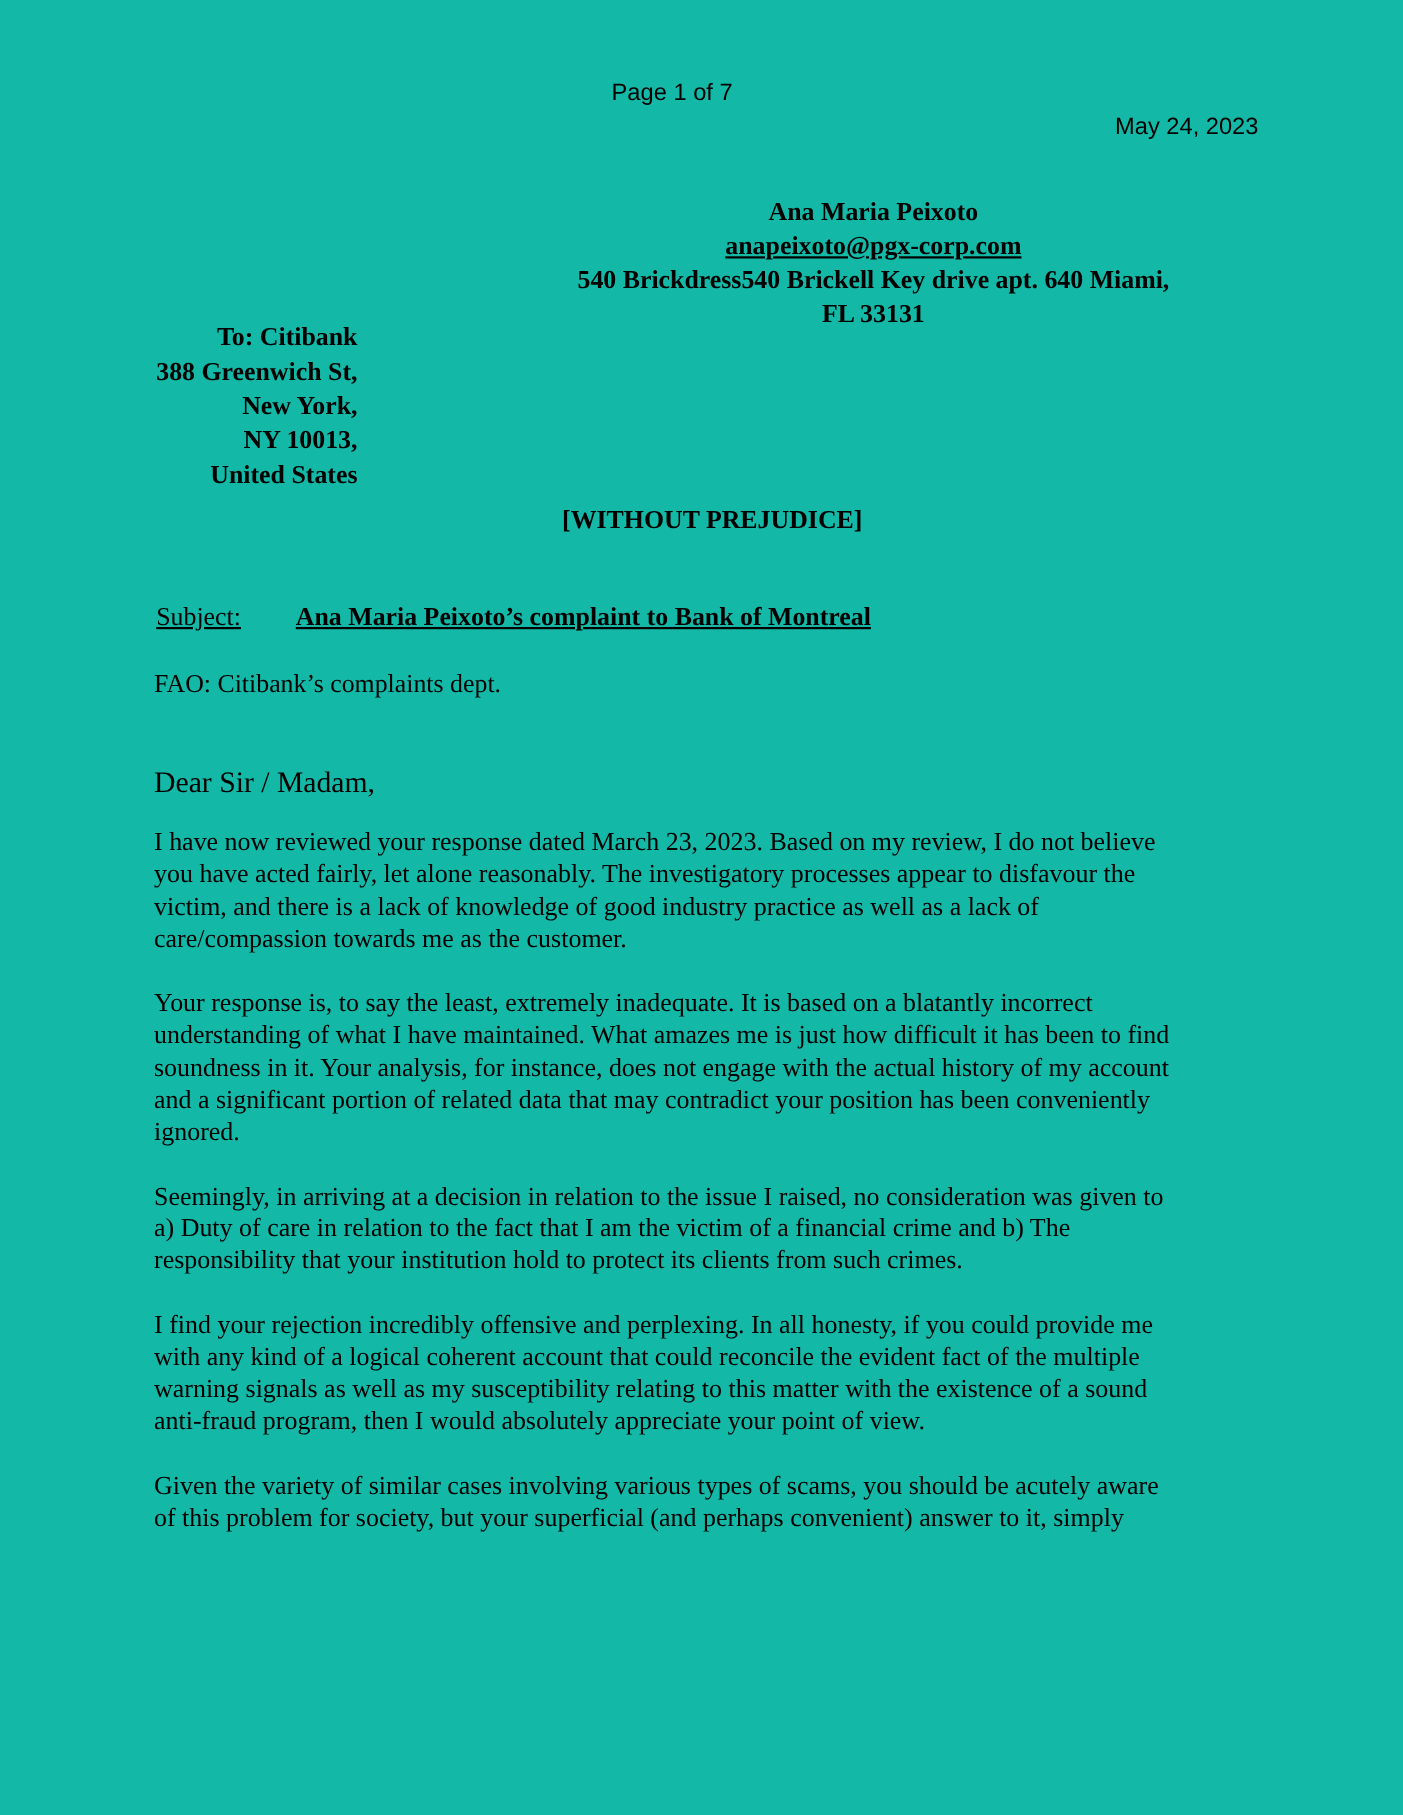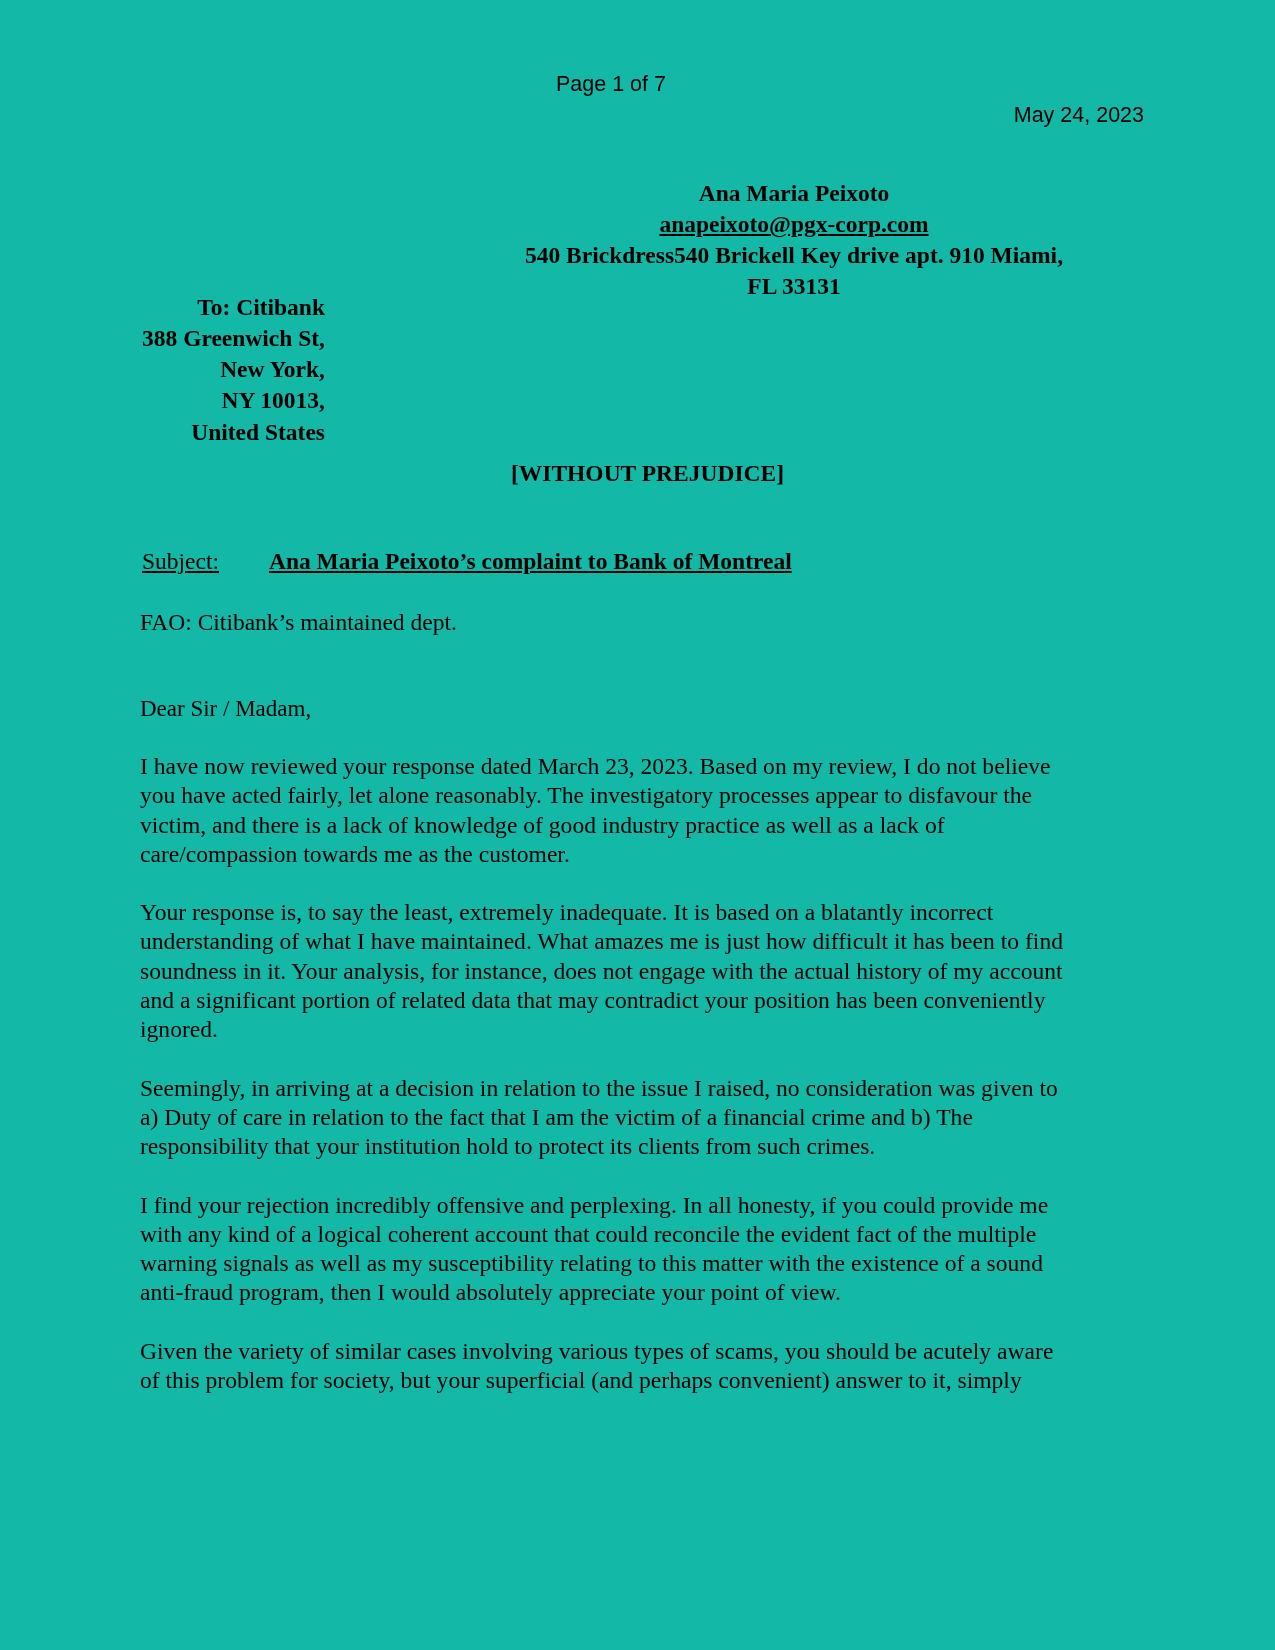--- a/index.html
+++ b/index.html
@@ -107,21 +107,21 @@
     font-family: "Liberation Serif", "DejaVu Serif", serif;
     font-size: 23.5px;
     line-height: 1.3;
     white-space: nowrap;
   }
   .salutation {
     position: absolute;
     left: 140px;
     top: 694px;
     font-family: "Liberation Serif", "DejaVu Serif", serif;
-    font-size: 23px;
+    font-size: 27px;
     line-height: 1.3;
     white-space: nowrap;
   }
 
   .body-text {
     position: absolute;
     left: 140px;
     top: 752px;
     width: 932px;
     font-family: "Liberation Serif", "DejaVu Serif", serif;
@@ -139,39 +139,39 @@
 
 <div class="page">
 
   <div class="page-number">Page 1 of 7</div>
 
   <div class="letter-date">May 24, 2023</div>
 
   <div class="sender-block">
     <div>Ana Maria Peixoto</div>
     <div class="email">anapeixoto@pgx-corp.com</div>
-    <div>540 Brickdress540 Brickell Key drive apt. 910 Miami,</div>
+    <div>540 Brickdress540 Brickell Key drive apt. 640 Miami,</div>
     <div>FL 33131</div>
   </div>
 
   <div class="recipient-block">
     <div>To: Citibank</div>
     <div>388 Greenwich St,</div>
     <div>New York,</div>
     <div>NY 10013,</div>
     <div>United States</div>
   </div>
 
   <div class="without-prejudice">[WITHOUT PREJUDICE]</div>
 
   <div class="subject-line">
     <span class="subject-label">Subject:</span><span>&nbsp;</span><span class="subject-value">Ana Maria Peixoto’s complaint to Bank of Montreal</span>
   </div>
 
-  <div class="fao-line">FAO: Citibank’s maintained dept.</div>
+  <div class="fao-line">FAO: Citibank’s complaints dept.</div>
 
   <div class="salutation">Dear Sir / Madam,</div>
 
   <div class="body-text">
     <p>I have now reviewed your response dated March 23, 2023. Based on my review, I do not believe you have acted fairly, let alone reasonably. The investigatory processes appear to disfavour the victim, and there is a lack of knowledge of good industry practice as well as a lack of care/compassion towards me as the customer.</p>
     <p>Your response is, to say the least, extremely inadequate. It is based on a blatantly incorrect understanding of what I have maintained. What amazes me is just how difficult it has been to find soundness in it. Your analysis, for instance, does not engage with the actual history of my account and a significant portion of related data that may contradict your position has been conveniently ignored.</p>
     <p>Seemingly, in arriving at a decision in relation to the issue I raised, no consideration was given to a) Duty of care in relation to the fact that I am the victim of a financial crime and b) The responsibility that your institution hold to protect its clients from such crimes.</p>
     <p>I find your rejection incredibly offensive and perplexing. In all honesty, if you could provide me with any kind of a logical coherent account that could reconcile the evident fact of the multiple warning signals as well as my susceptibility relating to this matter with the existence of a sound anti-fraud program, then I would absolutely appreciate your point of view.</p>
     <p>Given the variety of similar cases involving various types of scams, you should be acutely aware of this problem for society, but your superficial (and perhaps convenient) answer to it, simply</p>
   </div>

